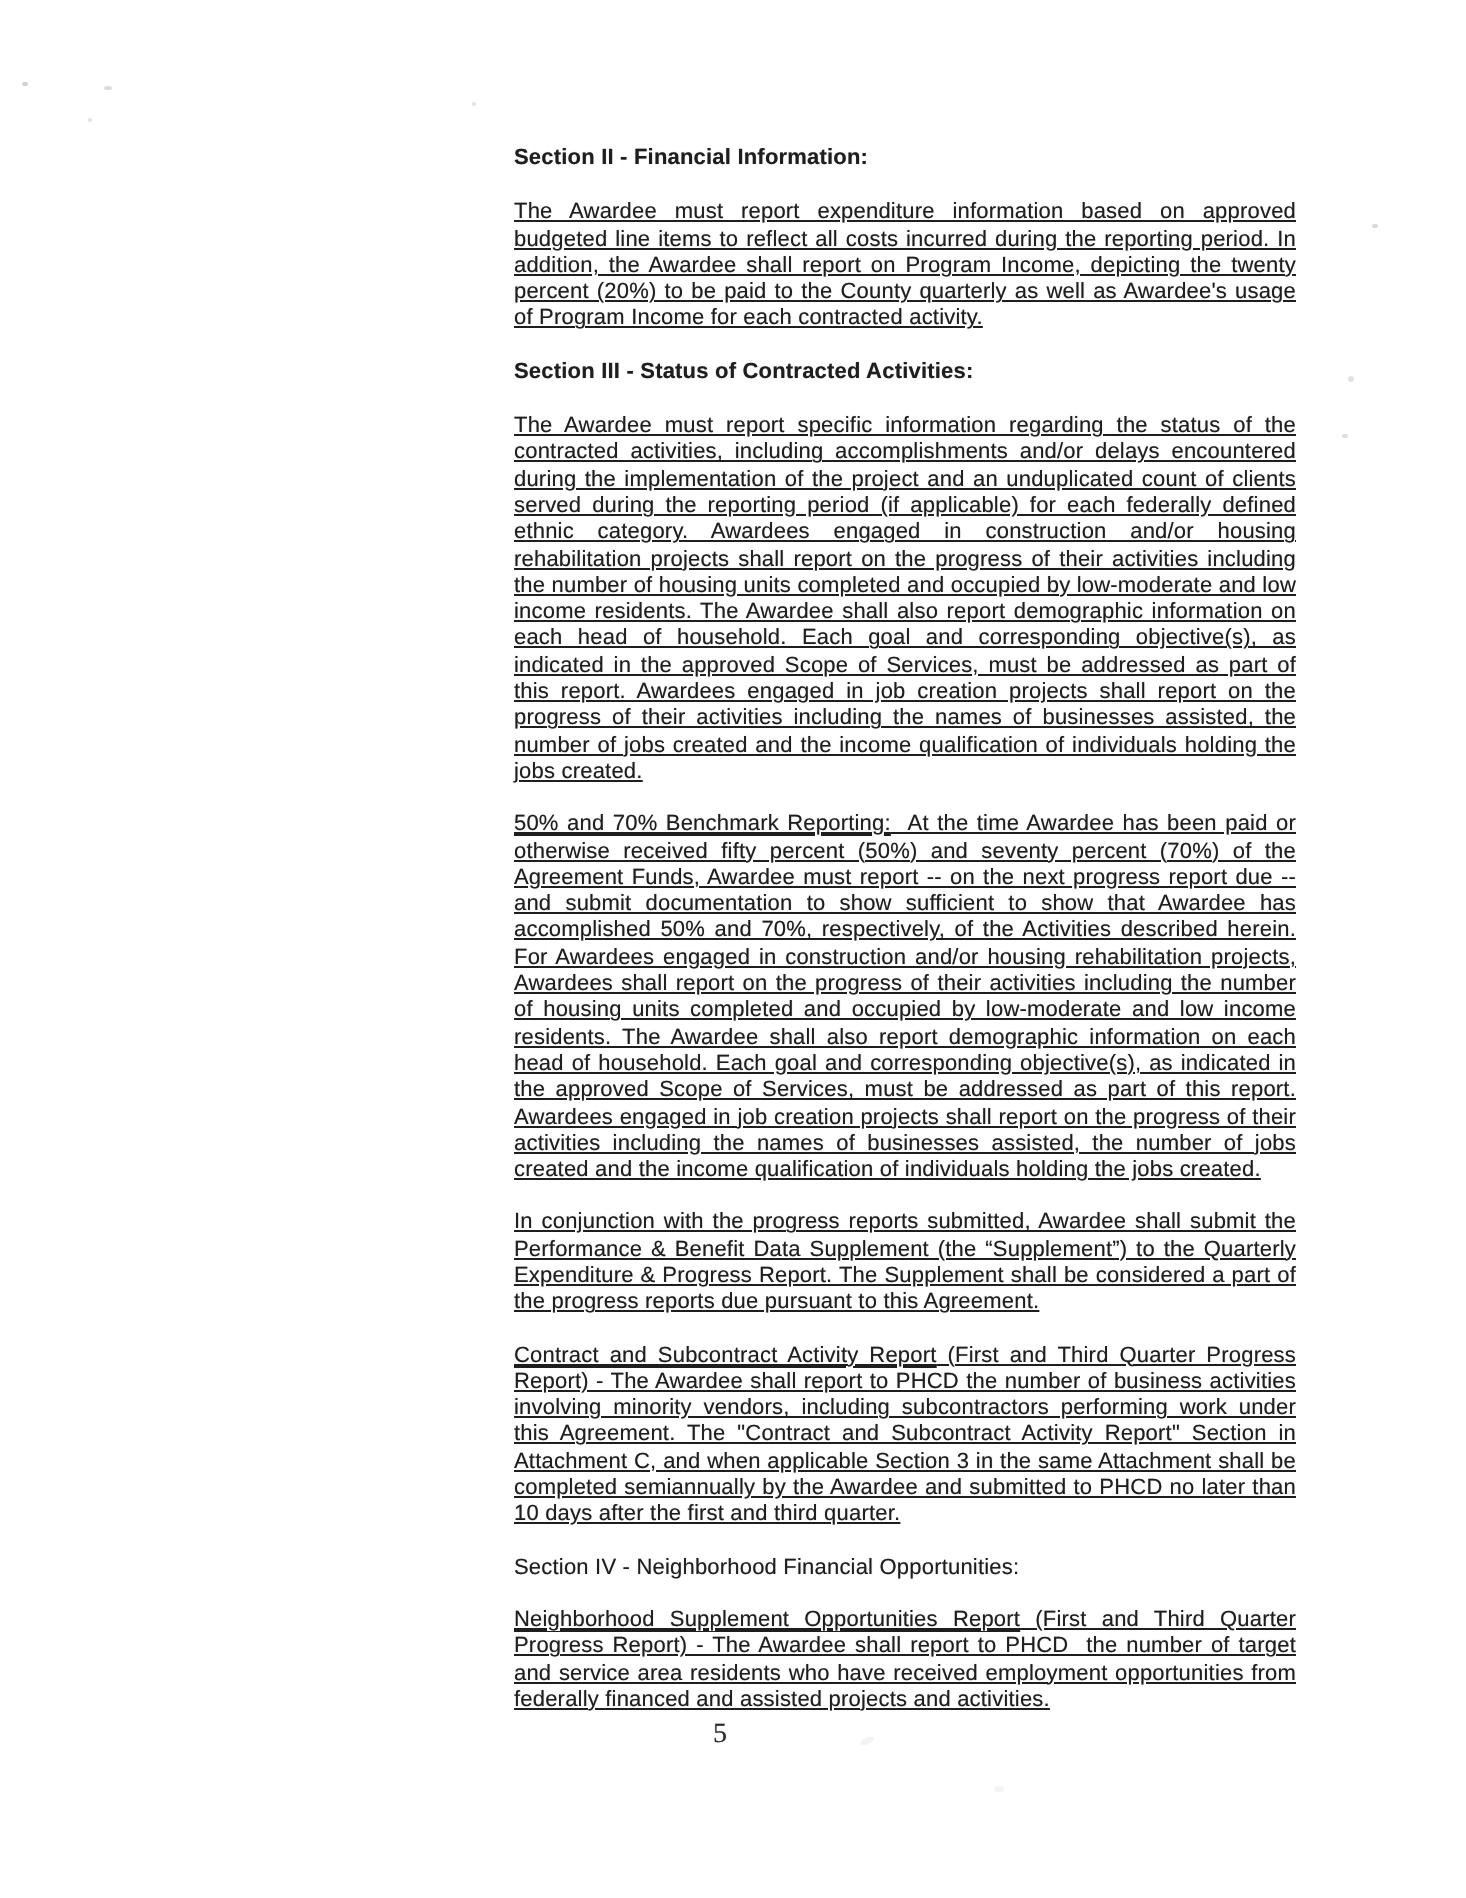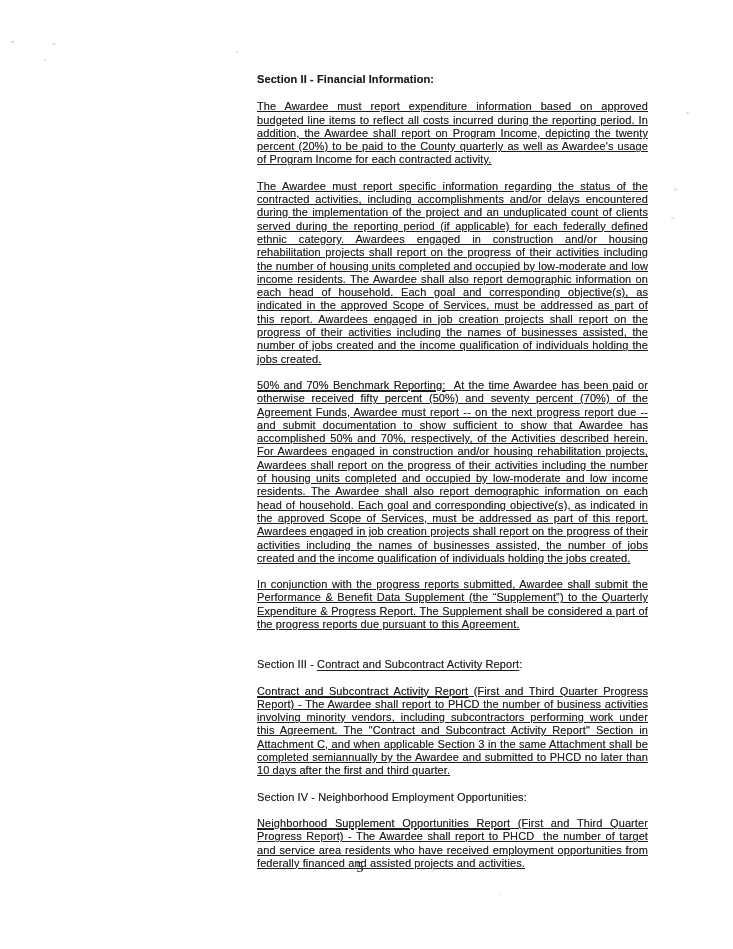--- a/index.html
+++ b/index.html
@@ -76,32 +76,32 @@
 <body>
 
 <div class="scan-page">
 
   <div class="doc-body">
 
     <div class="h-bold">Section II - Financial Information:</div>
 
     <p class="para">The Awardee must report expenditure information based on approved budgeted line items to reflect all costs incurred during the reporting period. In addition, the Awardee shall report on Program Income, depicting the twenty percent (20%) to be paid to the County quarterly as well as Awardee's usage of Program Income for each contracted activity.</p>
 
+    <div class="h-bold">Section III - Status of Contracted Activities:</div>
 
     <p class="para">The Awardee must report specific information regarding the status of the contracted activities, including accomplishments and/or delays encountered during the implementation of the project and an unduplicated count of clients served during the reporting period (if applicable) for each federally defined ethnic category. Awardees engaged in construction and/or housing rehabilitation projects shall report on the progress of their activities including the number of housing units completed and occupied by low-moderate and low income residents. The Awardee shall also report demographic information on each head of household. Each goal and corresponding objective(s), as indicated in the approved Scope of Services, must be addressed as part of this report. Awardees engaged in job creation projects shall report on the progress of their activities including the names of businesses assisted, the number of jobs created and the income qualification of individuals holding the jobs created.</p>
 
     <p class="para"><span class="u">50% and 70% Benchmark Reporting:</span><span>&nbsp;&nbsp;At the time Awardee has been paid or otherwise received fifty percent (50%) and seventy percent (70%) of the Agreement Funds, Awardee must report -- on the next progress report due -- and submit documentation to show sufficient to show that Awardee has accomplished 50% and 70%, respectively, of the Activities described herein. For Awardees engaged in construction and/or housing rehabilitation projects, Awardees shall report on the progress of their activities including the number of housing units completed and occupied by low-moderate and low income residents. The Awardee shall also report demographic information on each head of household. Each goal and corresponding objective(s), as indicated in the approved Scope of Services, must be addressed as part of this report. Awardees engaged in job creation projects shall report on the progress of their activities including the names of businesses assisted, the number of jobs created and the income qualification of individuals holding the jobs created.</span></p>
 
     <p class="para">In conjunction with the progress reports submitted, Awardee shall submit the Performance &amp; Benefit Data Supplement (the “Supplement”) to the Quarterly Expenditure &amp; Progress Report. The Supplement shall be considered a part of the progress reports due pursuant to this Agreement.</p>
 
-    <div class="h-plain gap-lg"><span>Section III - </span><span class="u">Contract and Subcontract Activity Report</span><span>:</span></div>
 
     <p class="para"><span class="u">Contract and Subcontract Activity Report</span><span> (First and Third Quarter Progress Report) - The Awardee shall report to PHCD the number of business activities involving minority vendors, including subcontractors performing work under this Agreement. The "Contract and Subcontract Activity Report" Section in Attachment C, and when applicable Section 3 in the same Attachment shall be completed semiannually by the Awardee and submitted to PHCD no later than 10 days after the first and third quarter.</span></p>
 
-    <div class="h-plain gap-md">Section IV - Neighborhood Employment Opportunities:</div>
+    <div class="h-plain gap-md">Section IV - Neighborhood Financial Opportunities:</div>
 
     <p class="para"><span class="u">Neighborhood Supplement Opportunities Report</span><span> (First and Third Quarter Progress Report) - The Awardee shall report to PHCD&nbsp; the number of target and service area residents who have received employment opportunities from federally financed and assisted projects and activities.</span></p>
 
   </div>
 
   <div class="page-number">5</div>
 
   <div class="speck s1"></div>
   <div class="speck s2"></div>
   <div class="speck s3"></div>

